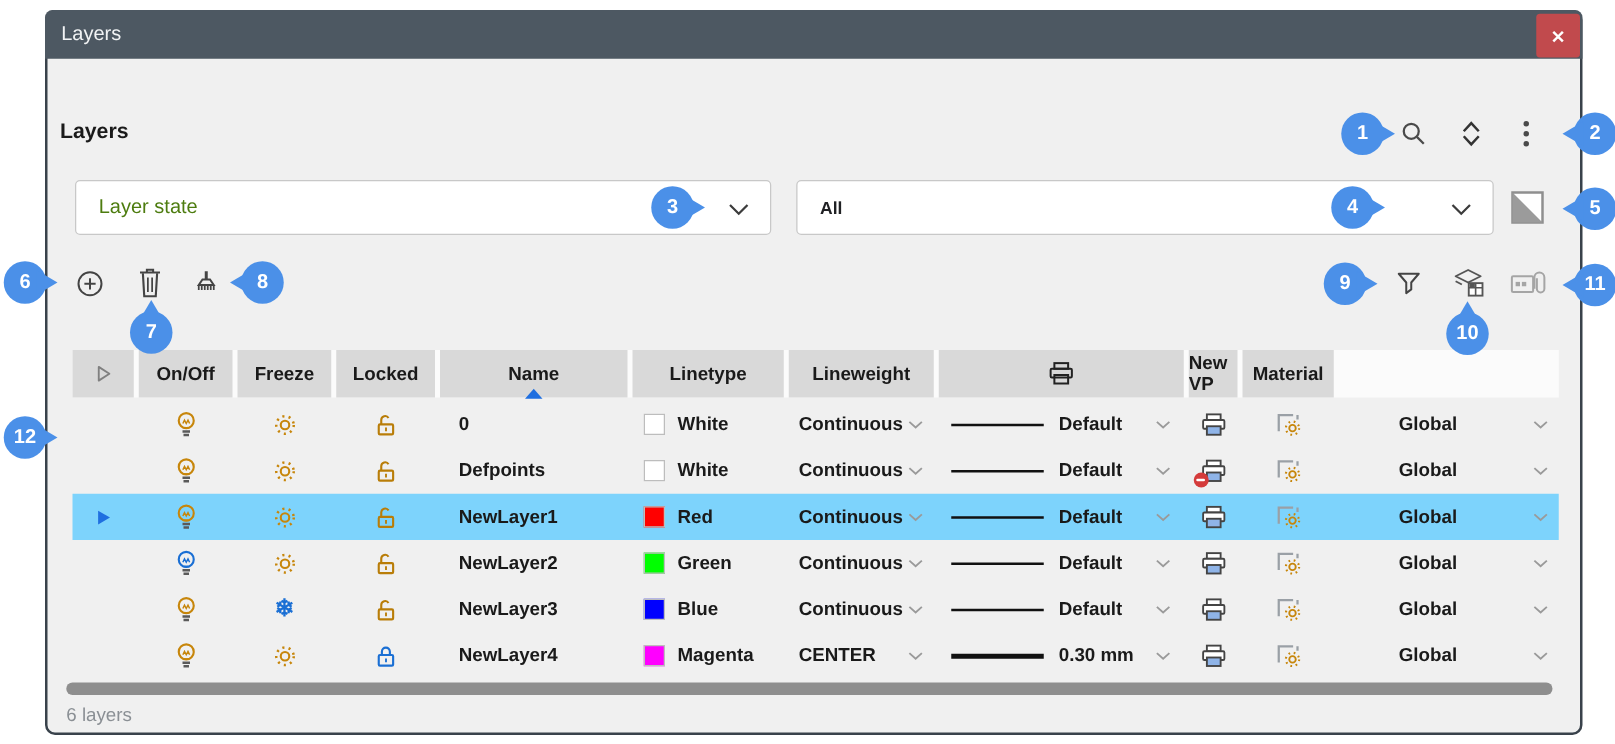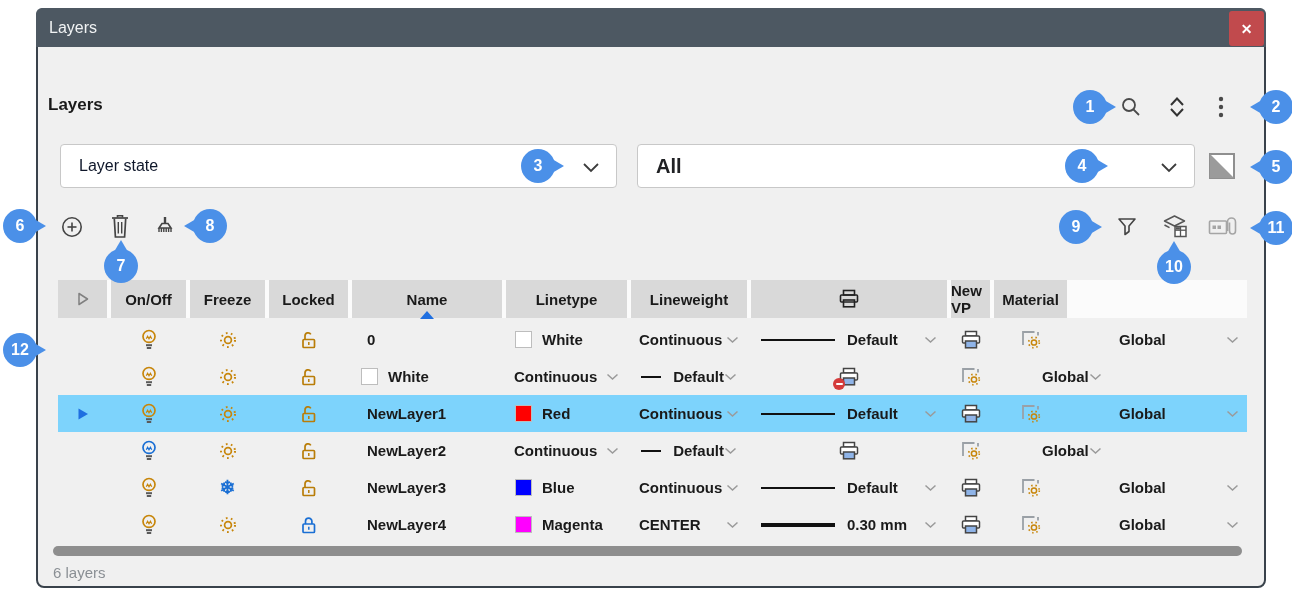--- a/index.html
+++ b/index.html
@@ -18,22 +18,22 @@
              color:#fff;font-size:14px;font-weight:bold;display:flex;align-items:center;
              justify-content:center;z-index:4;cursor:pointer;}
 
   .panel-title{left:48px;top:95px;font-size:17px;font-weight:bold;z-index:10;}
   .hdr-icon{z-index:10;display:flex;align-items:center;justify-content:center;}
 
   
   .dd{background:#fff;border:1px solid #c8c8c8;border-radius:4px;height:44px;box-sizing:border-box;
       display:flex;align-items:center;z-index:10;}
   .dd .dd-chevron{position:absolute;right:16px;top:17px;}
-  .dd-placeholder{color:#0f172a;font-size:16px;padding-left:18px;}
-  .dd-value{color:#202124;font-size:20px;font-weight:bold;padding-left:18px;}
+  .dd-placeholder{color:#4d7c0f;font-size:16px;padding-left:18px;}
+  .dd-value{color:#202124;font-size:14px;font-weight:bold;padding-left:18px;}
 
   
   .tbl{left:58px;top:280px;width:1189px;z-index:10;}
   .grid{display:grid;grid-template-columns:49px 75px 75px 79px 150px 121px 116px 196px 39px 73px 176px;
         column-gap:4px;}
   .thead{background:#fbfbfb;}
   .th{background:#d9d9d9;height:38px;display:flex;align-items:center;justify-content:center;
       font-size:15px;font-weight:bold;position:relative;}
   .sort-asc{position:absolute;left:50%;bottom:-1px;transform:translateX(-50%);
             width:0;height:0;border-left:7px solid transparent;border-right:7px solid transparent;
@@ -329,20 +329,23 @@
       <div class="td">
         <span class="lock-open">
           <svg width="19" height="20" viewBox="0 0 19 20">
                 <rect x="4" y="9.5" width="11.5" height="8" rx="1" fill="none" stroke="#b97d08" stroke-width="1.7"></rect>
                 <line x1="9.8" y1="12" x2="9.8" y2="15" stroke="#b97d08" stroke-width="1.5"></line>
                 <path d="M6,9.5 V6 A3.1,3.1 0 0 1 11.8,4.4" fill="none" stroke="#b97d08" stroke-width="1.7"></path>
               </svg>
         </span>
 
       </div>
+      <div class="td left name-cell">
+            <span class="name">Defpoints</span>
+          </div>
       <div class="td left color-cell">
         <span class="swatch" style="background: rgb(255, 255, 255);"></span>
         <span class="color-name">White</span>
       </div>
       <div class="td left lt-cell">
         <span class="linetype">Continuous</span>
         <span class="push">
           <svg width="13" height="8" viewBox="0 0 13 8">
                 <polyline points="1.5,1.5 6.5,6 11.5,1.5" fill="none" stroke="#9a9a9a" stroke-width="1.5"></polyline>
               </svg>
@@ -513,20 +516,24 @@
                 <rect x="4" y="9.5" width="11.5" height="8" rx="1" fill="none" stroke="#b97d08" stroke-width="1.7"></rect>
                 <line x1="9.8" y1="12" x2="9.8" y2="15" stroke="#b97d08" stroke-width="1.5"></line>
                 <path d="M6,9.5 V6 A3.1,3.1 0 0 1 11.8,4.4" fill="none" stroke="#b97d08" stroke-width="1.7"></path>
               </svg>
         </span>
 
       </div>
       <div class="td left name-cell">
             <span class="name">NewLayer2</span>
           </div>
+      <div class="td left color-cell">
+        <span class="swatch" style="background: rgb(0, 255, 0);"></span>
+        <span class="color-name">Green</span>
+      </div>
       <div class="td left lt-cell">
         <span class="linetype">Continuous</span>
         <span class="push">
           <svg width="13" height="8" viewBox="0 0 13 8">
                 <polyline points="1.5,1.5 6.5,6 11.5,1.5" fill="none" stroke="#9a9a9a" stroke-width="1.5"></polyline>
               </svg>
         </span>
       </div>
       <div class="td left lw-cell">
         <span class="lw-line thin"></span>

